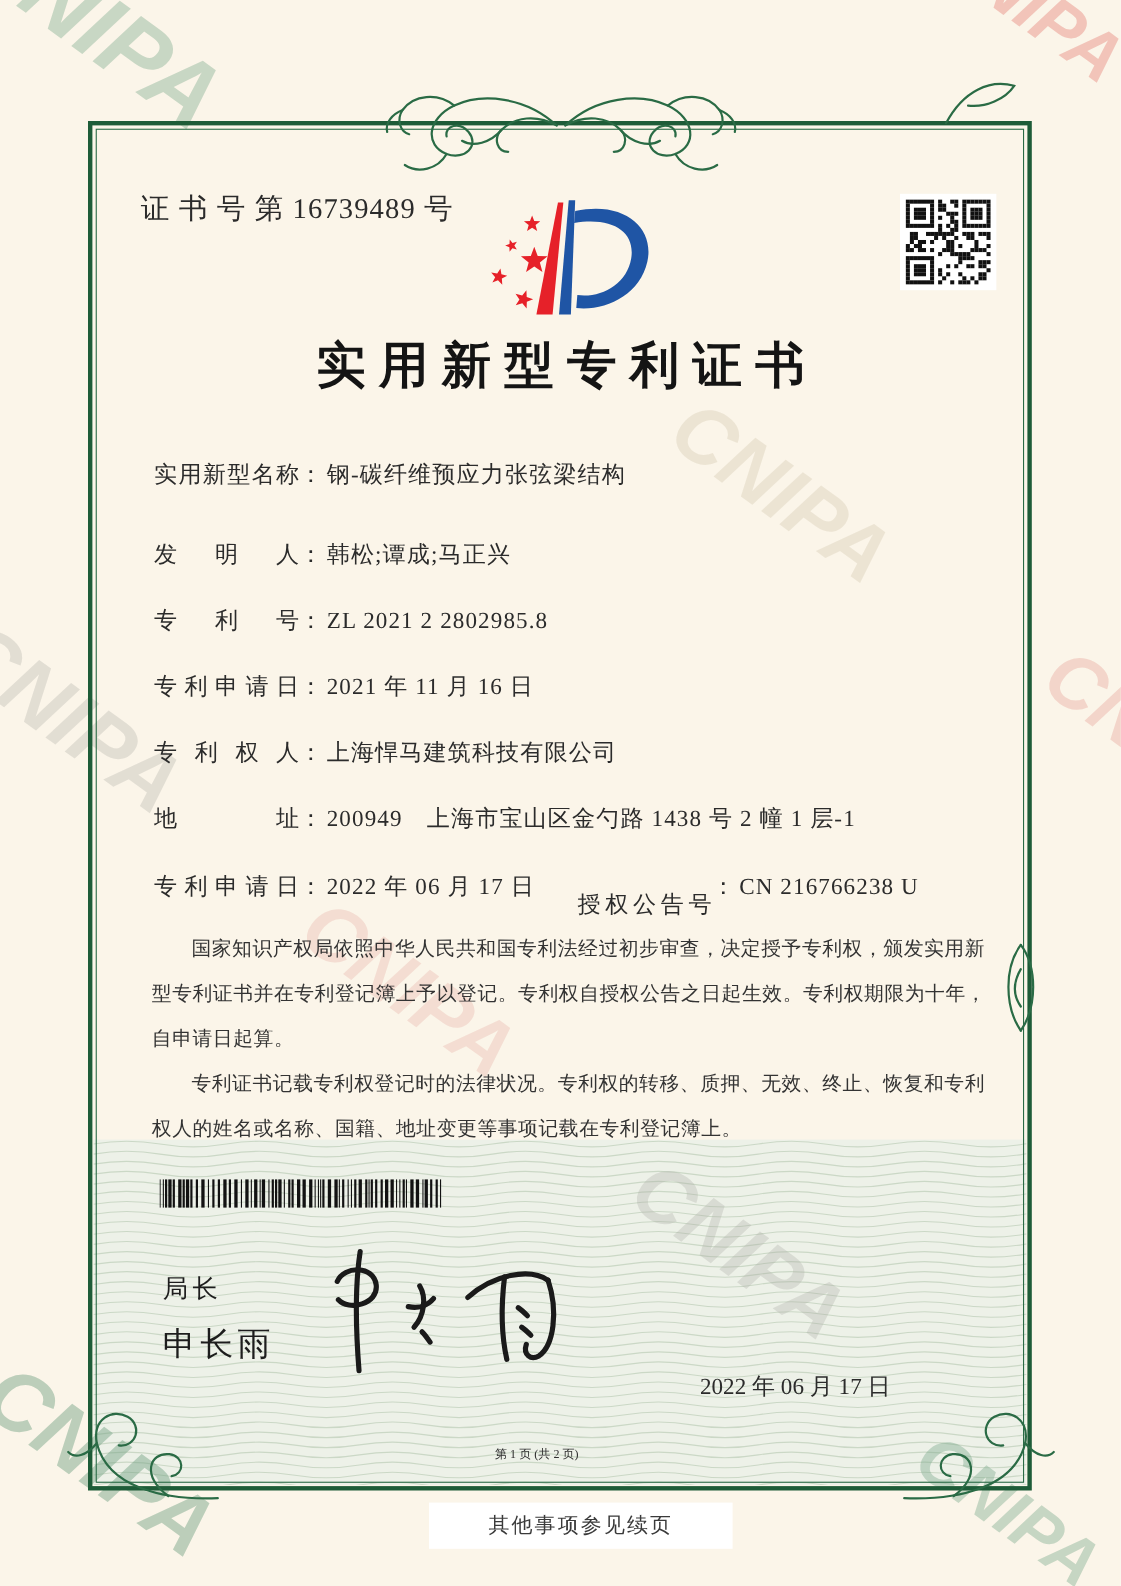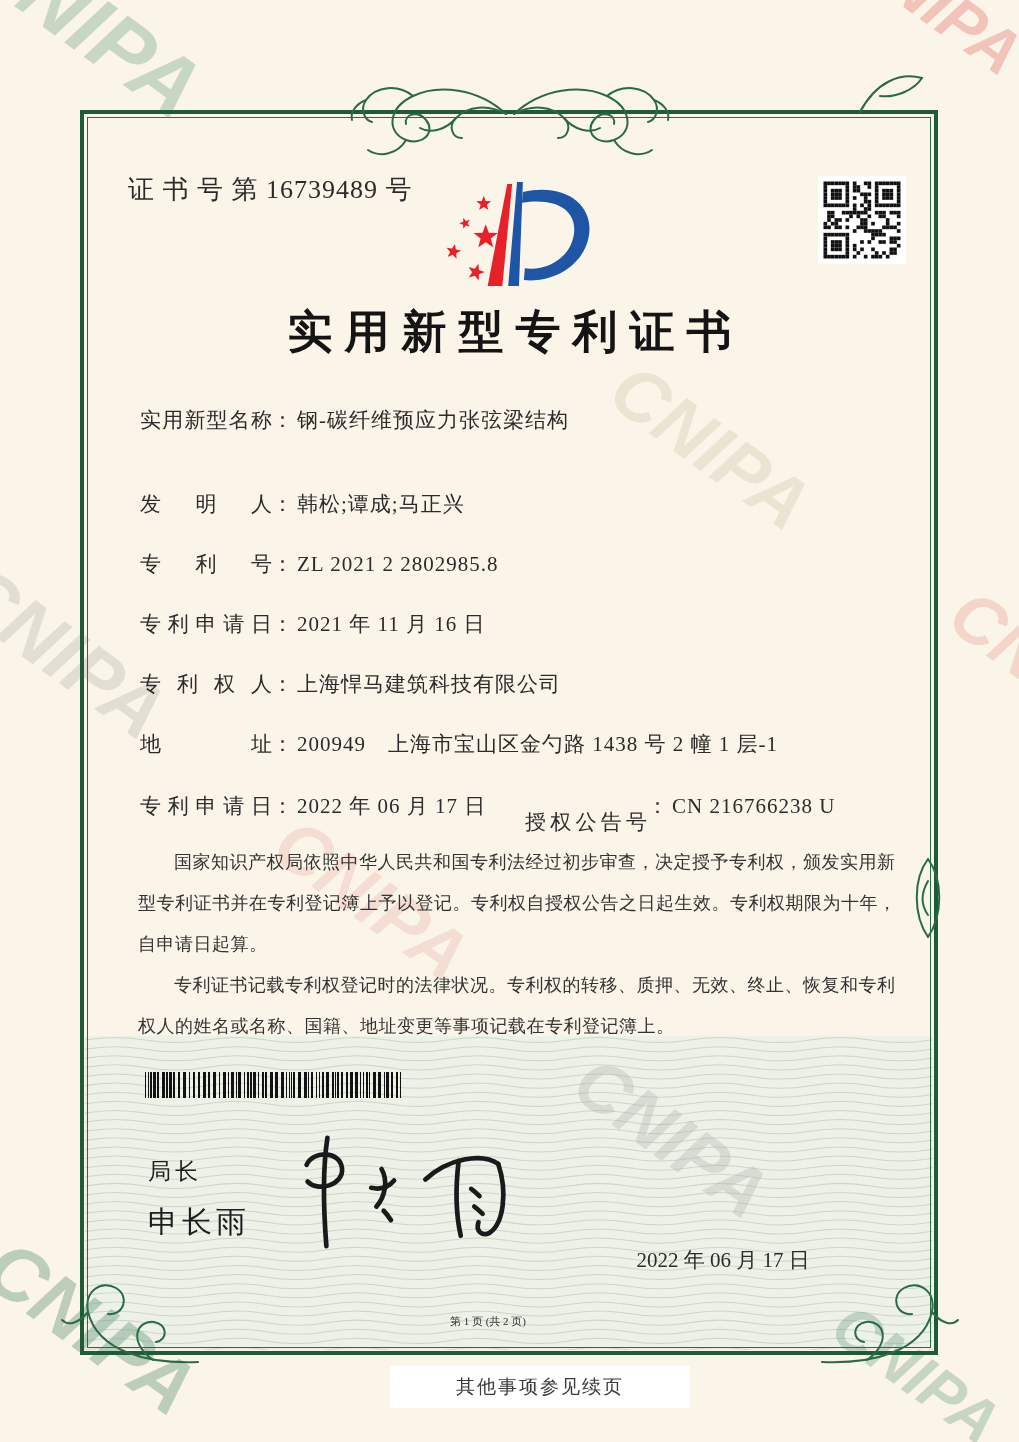--- a/index.html
+++ b/index.html
@@ -44,21 +44,21 @@
   .barcode{position:absolute;left:145px;top:1072px;width:262px;height:26px;z-index:6;}
   .barcode rect{fill:#121212;}
   .signer-title{position:absolute;left:148px;top:1156px;font-size:23px;letter-spacing:4px;z-index:6;
         font-family:"Liberation Sans","DejaVu Sans",sans-serif;color:#1D1D1D;}
   .signer-name{position:absolute;left:148px;top:1202px;font-size:30px;letter-spacing:4px;z-index:6;
         font-family:"Liberation Sans","DejaVu Sans",sans-serif;color:#1D1D1D;}
   .sig{position:absolute;left:292px;top:1128px;width:250px;height:128px;z-index:6;}
   .sig path{fill:none;stroke:#1A1A1A;stroke-width:4.5;stroke-linecap:round;stroke-linejoin:round;}
   .issue-date{position:absolute;left:540px;top:1246px;width:366px;text-align:center;font-size:21px;z-index:6;}
   .page-ind{position:absolute;left:368px;top:1314px;width:240px;text-align:center;font-size:11px;z-index:6;color:#2e2e2e;}
-  .note-box{position:absolute;left:390px;top:1366px;width:300px;height:42px;background:#FFFFFF;
+  .note-box{position:absolute;left:390px;top:1366px;width:276px;height:42px;background:#FFFFFF;
             display:flex;align-items:center;justify-content:center;z-index:6;}
   .note-box span{font-size:19px;letter-spacing:2px;color:#3A3A3A;}
 </style>
 </head>
 <body>
 
 <div class="page">
 
   <div class="wm wm-a">CNIPA</div>
   <div class="wm wm-b">CNIPA</div>
@@ -373,21 +373,21 @@
         <rect x="11" y="20" width="1" height="1"></rect>
         <rect x="13" y="20" width="1" height="1"></rect>
         <rect x="14" y="20" width="1" height="1"></rect>
         <rect x="15" y="20" width="1" height="1"></rect>
         <rect x="17" y="20" width="1" height="1"></rect>
       </g>
   </svg>
 
   <div class="title">实用新型专利证书</div>
 
-  <div class="row" style="top:406px">
+  <div class="row" style="top:417px">
     <span class="fl">实用新型名称</span><span class="fc">：</span><span class="fv">钢-碳纤维预应力张弦梁结构</span>
   </div>
   <div class="row" style="top:490px">
     <span class="fl">发明人</span><span class="fc">：</span><span class="fv">韩松;谭成;马正兴</span>
   </div>
   <div class="row" style="top:550px">
     <span class="fl">专利号</span><span class="fc">：</span><span class="fv">ZL 2021 2 2802985.8</span>
   </div>
   <div class="row" style="top:610px">
     <span class="fl">专利申请日</span><span class="fc">：</span><span class="fv">2021 年 11 月 16 日</span>

